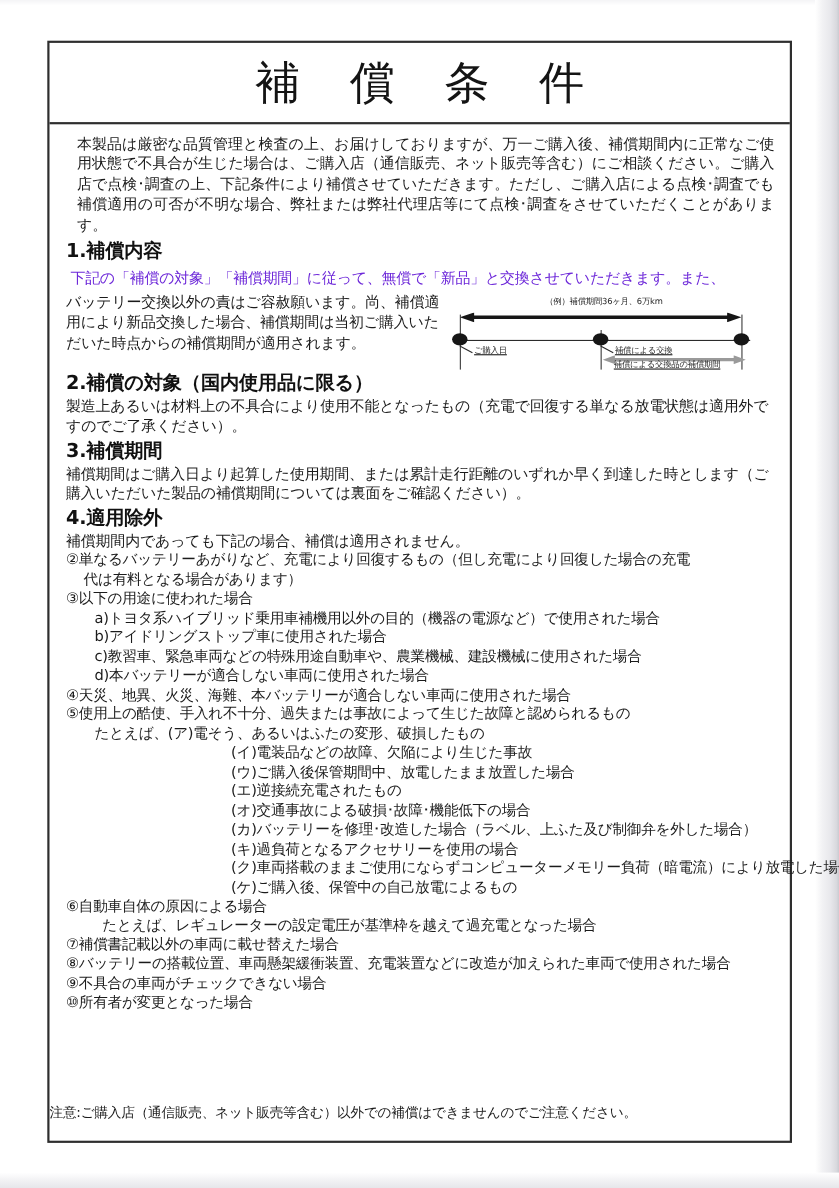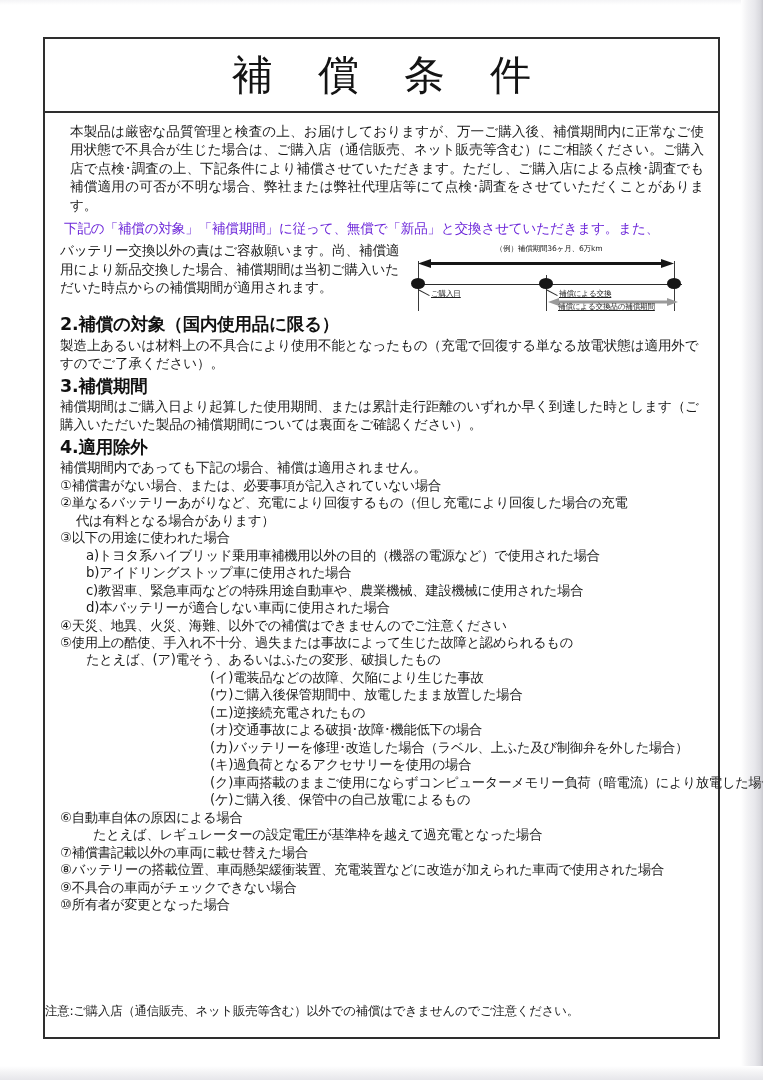--- a/index.html
+++ b/index.html
@@ -266,20 +266,21 @@
 
   <div class="title-band">
     <div class="doc-title">補 償 条 件</div>
   </div>
 
   <div class="doc-body">
 
     <p class="intro">本製品は厳密な品質管理と検査の上、お届けしておりますが、万一ご購入後、補償期間内に正常なご使用状態で不具合が生じた場合は、ご購入店（通信販売、ネット販売等含む）にご相談ください。ご購入店で点検･調査の上、下記条件により補償させていただきます。ただし、ご購入店による点検･調査でも補償適用の可否が不明な場合、弊社または弊社代理店等にて点検･調査をさせていただくことがあります。</p>
 
     <div class="sec1-wrap">
+      <div class="sec-head">1.補償内容</div>
       <div class="sec1-lead">下記の「補償の対象」「補償期間」に従って、無償で「新品」と交換させていただきます。また、</div>
       <div class="sec1-cols">
         <div class="sec1-left">バッテリー交換以外の責はご容赦願います。尚、補償適用により新品交換した場合、補償期間は当初ご購入いただいた時点からの補償期間が適用されます。</div>
         <div class="sec1-right">
 
           <div class="diagram">
 
             <div class="dg-caption">（例）補償期間36ヶ月、6万km</div>
 
             <svg class="dg-toparrow" viewBox="0 0 256 9" preserveAspectRatio="none">
@@ -324,29 +325,28 @@
 
     <div>
       <div class="sec-head">3.補償期間</div>
       <p class="sec-body">補償期間はご購入日より起算した使用期間、または累計走行距離のいずれか早く到達した時とします（ご購入いただいた製品の補償期間については裏面をご確認ください）。</p>
     </div>
 
     <div>
       <div class="sec-head">4.適用除外</div>
       <p class="sec-body">補償期間内であっても下記の場合、補償は適用されません。</p>
       <ul class="ex-list" id="exclusion-list">
-          <li class="ex-item ">①補償書がない場合、または、必要事項が記入されていない場合</li>
           <li class="ex-item ">②単なるバッテリーあがりなど、充電により回復するもの（但し充電により回復した場合の充電</li>
           <li class="ex-item ex-cont">代は有料となる場合があります）</li>
           <li class="ex-item ">③以下の用途に使われた場合</li>
           <li class="ex-item ex-sub">a)トヨタ系ハイブリッド乗用車補機用以外の目的（機器の電源など）で使用された場合</li>
           <li class="ex-item ex-sub">b)アイドリングストップ車に使用された場合</li>
           <li class="ex-item ex-sub">c)教習車、緊急車両などの特殊用途自動車や、農業機械、建設機械に使用された場合</li>
           <li class="ex-item ex-sub">d)本バッテリーが適合しない車両に使用された場合</li>
-          <li class="ex-item ">④天災、地異、火災、海難、以外での補償はできませんのでご注意ください</li>
+          <li class="ex-item ">④天災、地異、火災、海難、本バッテリーが適合しない車両に使用された場合</li>
           <li class="ex-item ">⑤使用上の酷使、手入れ不十分、過失または事故によって生じた故障と認められるもの</li>
           <li class="ex-item ex-sub">たとえば、(ア)電そう、あるいはふたの変形、破損したもの</li>
           <li class="ex-item ex-sub2">(イ)電装品などの故障、欠陥により生じた事故</li>
           <li class="ex-item ex-sub2">(ウ)ご購入後保管期間中、放電したまま放置した場合</li>
           <li class="ex-item ex-sub2">(エ)逆接続充電されたもの</li>
           <li class="ex-item ex-sub2">(オ)交通事故による破損･故障･機能低下の場合</li>
           <li class="ex-item ex-sub2">(カ)バッテリーを修理･改造した場合（ラベル、上ふた及び制御弁を外した場合）</li>
           <li class="ex-item ex-sub2">(キ)過負荷となるアクセサリーを使用の場合</li>
           <li class="ex-item ex-sub2">(ク)車両搭載のままご使用にならずコンピューターメモリー負荷（暗電流）により放電した場合</li>
           <li class="ex-item ex-sub2">(ケ)ご購入後、保管中の自己放電によるもの</li>

